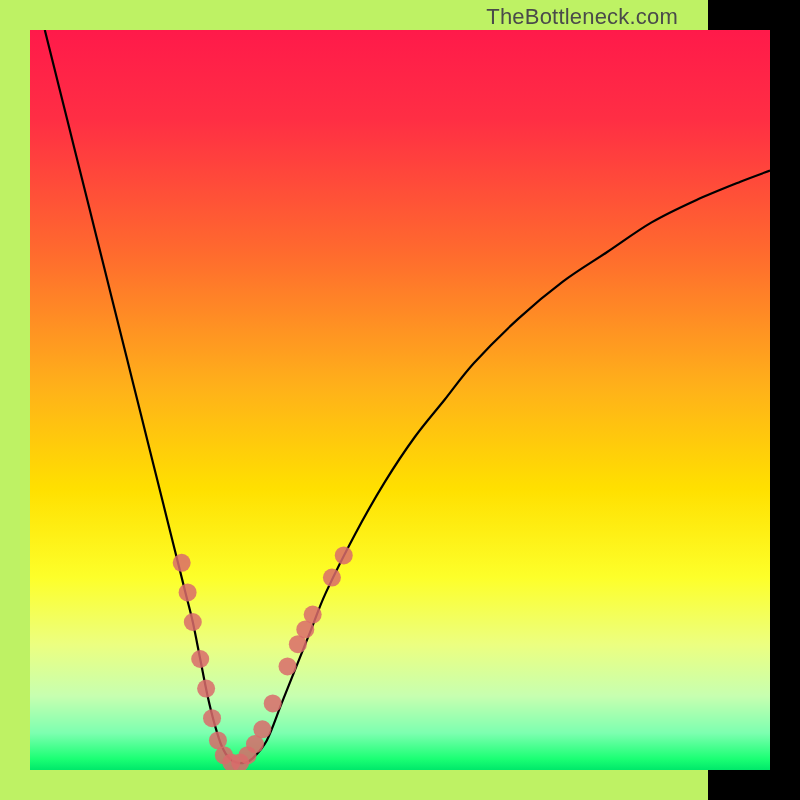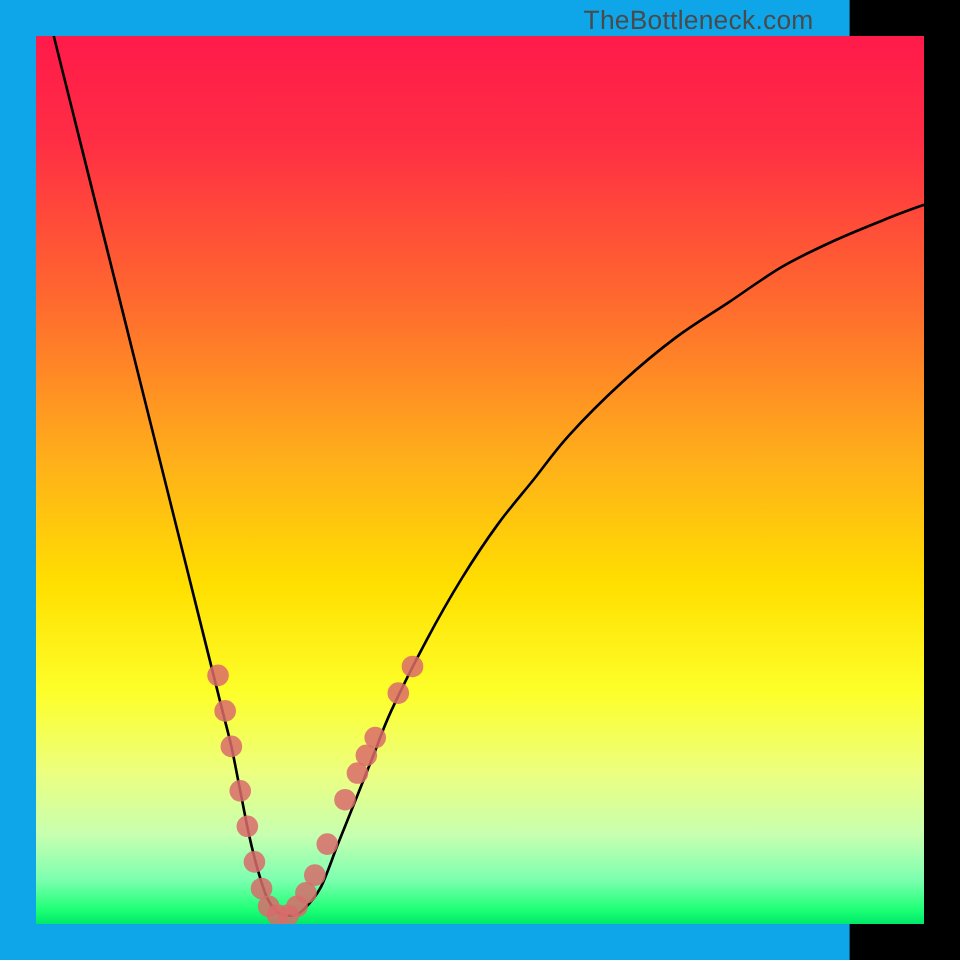--- a/index.html
+++ b/index.html
@@ -10,21 +10,21 @@
     overflow: hidden;
     background: #000;
     font-family: Arial, sans-serif;
   }
   .frame {
     position: absolute;
     top: 0;
     left: 0;
     width: 708px;
     height: 800px;
-    background: #0ea5e9;
+    background: #bef264;
     text-align: right;
   }
   .plot-area {
     position: absolute;
     top: 30px;
     left: 30px;
     width: 740px;
     height: 740px;
     overflow: hidden;
   }

